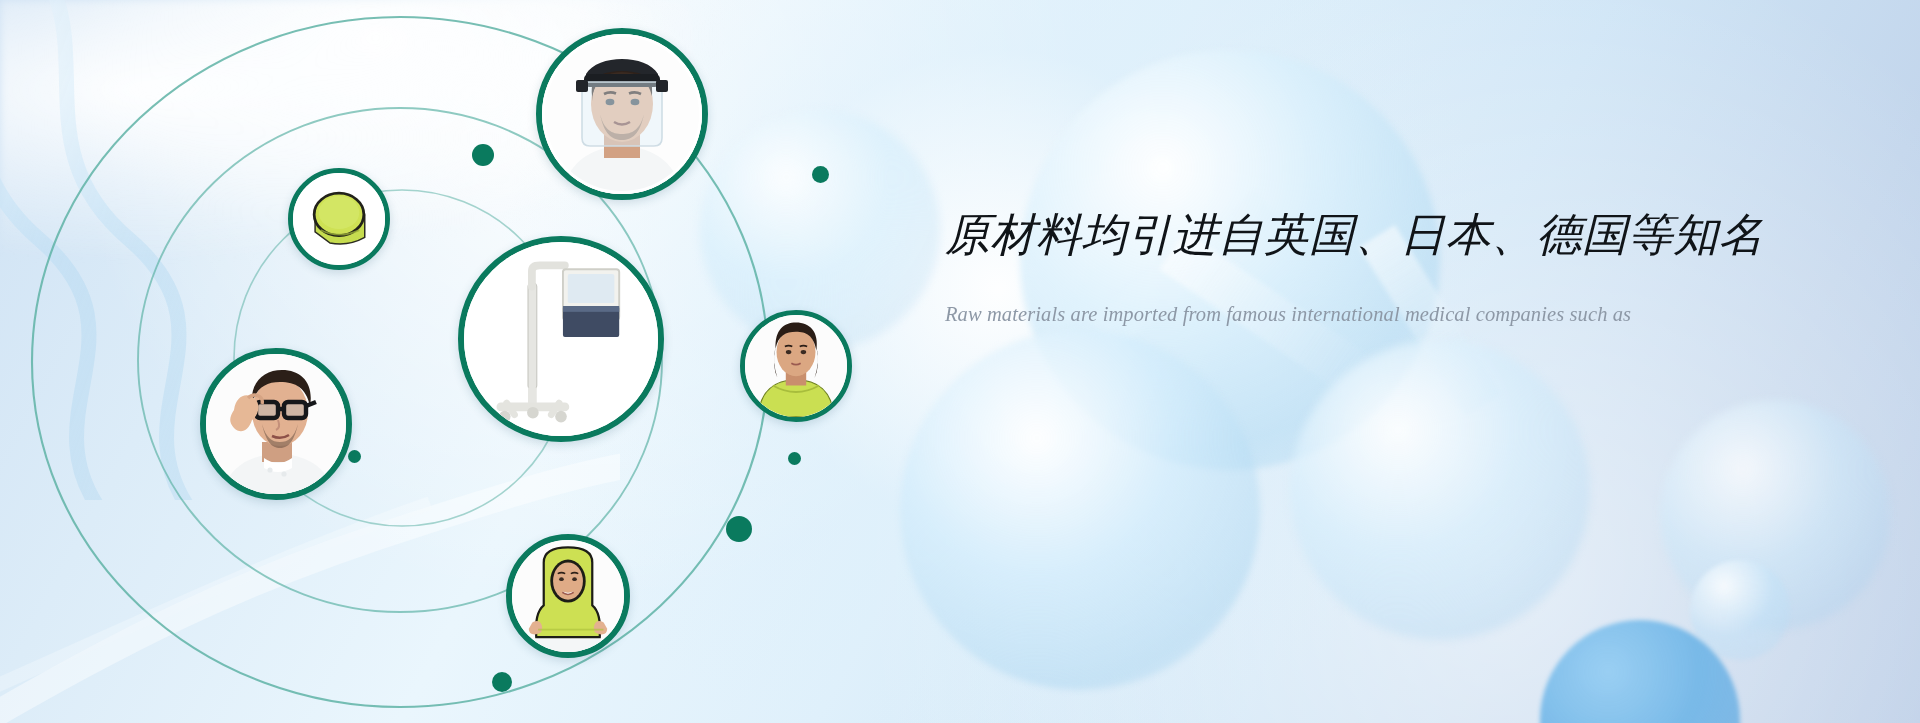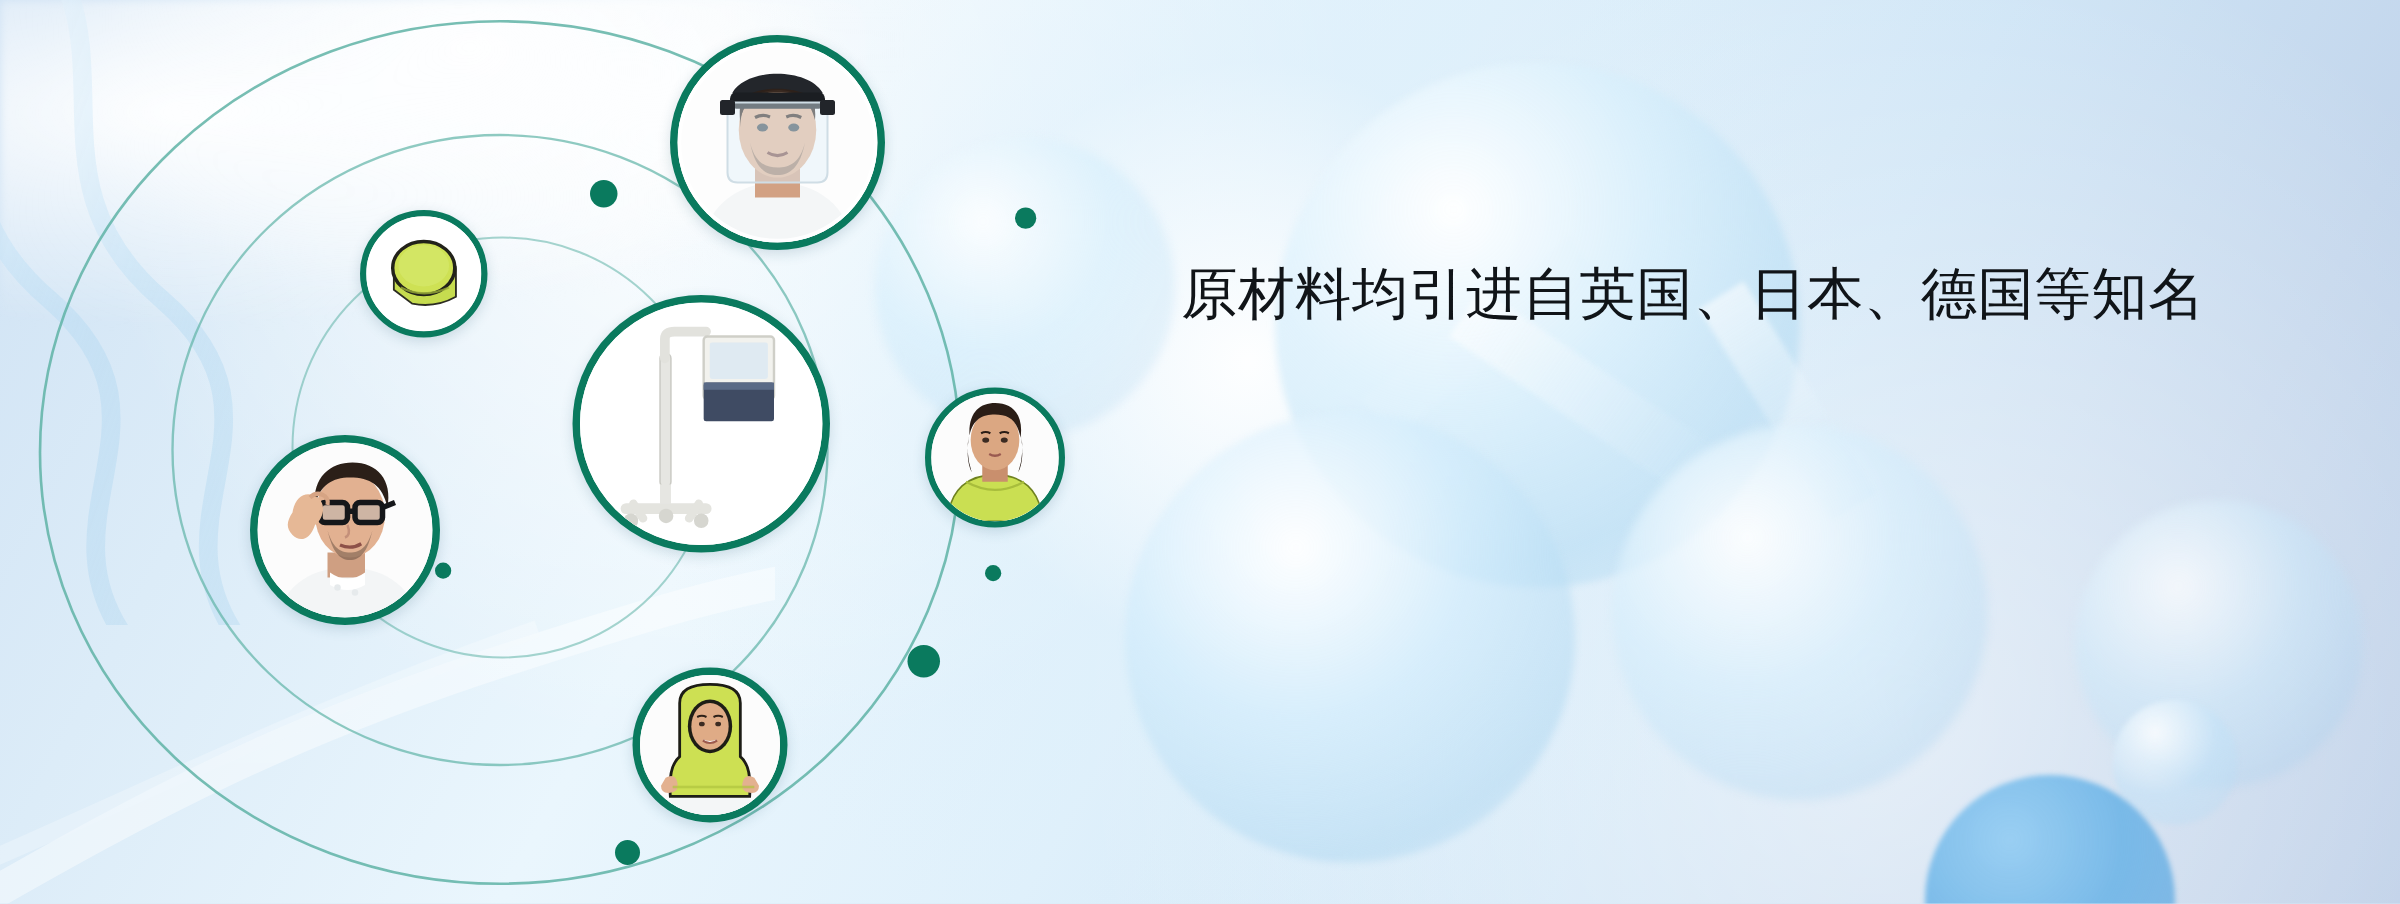--- a/index.html
+++ b/index.html
@@ -70,21 +70,21 @@
     box-shadow:0 3px 10px rgba(40,90,110,.18);
   }
   .node .ring{position:absolute;inset:0;border-radius:50%;pointer-events:none;}
   .node .art{position:absolute;inset:0;}
 
   .dot{position:absolute;border-radius:50%;background:#0a7a5e;}
 
   
   .copy{
     position:absolute;right:175px;top:205px;
-    width:800px;
+    width:800px;font-style:italic;
   }
   .h1{
     font-family:"DejaVu Sans","Liberation Sans",sans-serif;
     font-size:45px;line-height:1.32;
     letter-spacing:.5px;
     color:#101418;
     white-space:nowrap;
   }
   .h1 .l2{display:block;}
   .sub{
@@ -300,16 +300,17 @@
       <path d="M98,88 q-8,-4 -10,4 q-2,8 6,9 q8,1 8,-6Z" fill="#e3b190"></path>
       <path d="M28,96 h70" stroke="#b0c43f" stroke-width="2" opacity=".7"></path>
     </svg>
   </div>
 
   <div class="copy">
     <div class="h1">
       <span class="l1">原材料均引进自英国、日本、德国等知名</span>
     </div>
     <div class="sub">
+      <span class="ln">Raw materials are imported from famous international medical companies such as</span>
     </div>
   </div>
 
 </div>
 
 </body></html>

